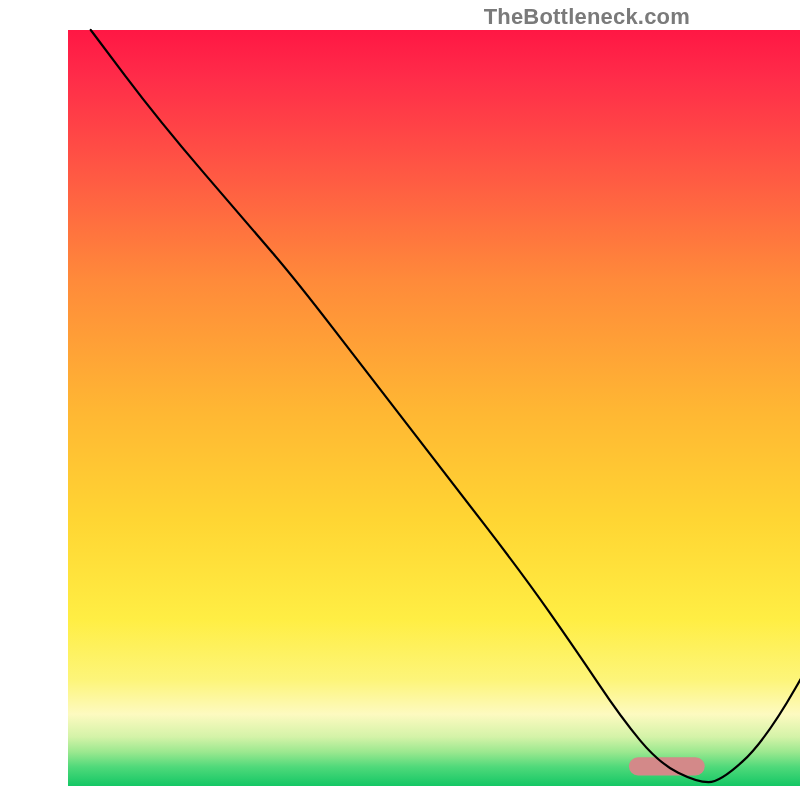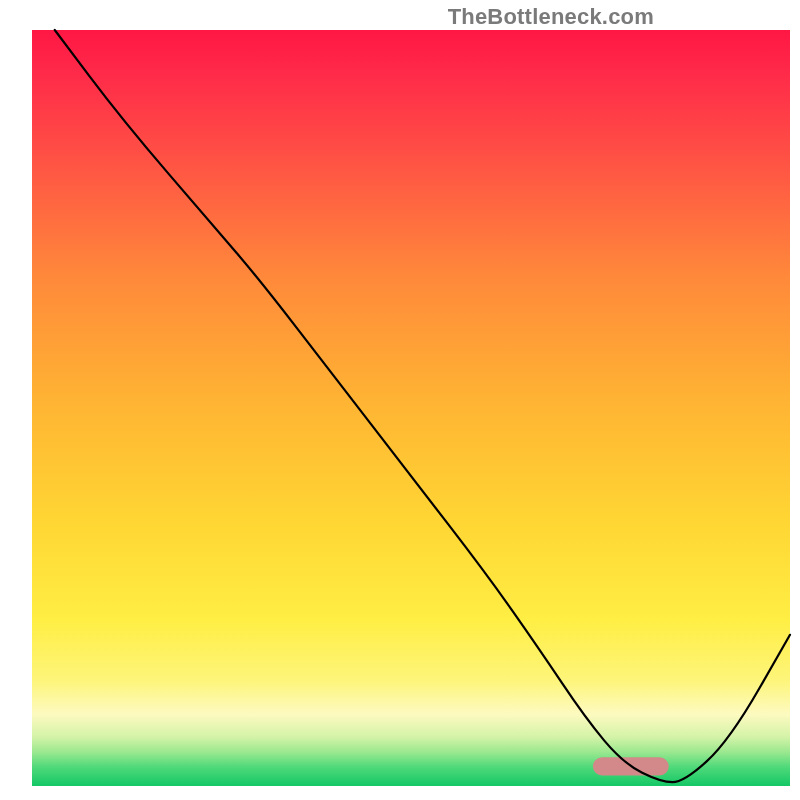--- a/index.html
+++ b/index.html
@@ -8,20 +8,21 @@
     width: 800px;
     height: 800px;
     background: #ffffff;
     font-family: Arial, Helvetica, sans-serif;
     overflow: hidden;
   }
   .chart-wrapper {
     position: relative;
     width: 666px;
     height: 800px;
+    padding-left: 36px;
   }
   .watermark {
     position: absolute;
     top: 4px;
     right: 12px;
     font-size: 22px;
     font-weight: 600;
     color: #7a7a7a;
     letter-spacing: 0.2px;
     user-select: none;

